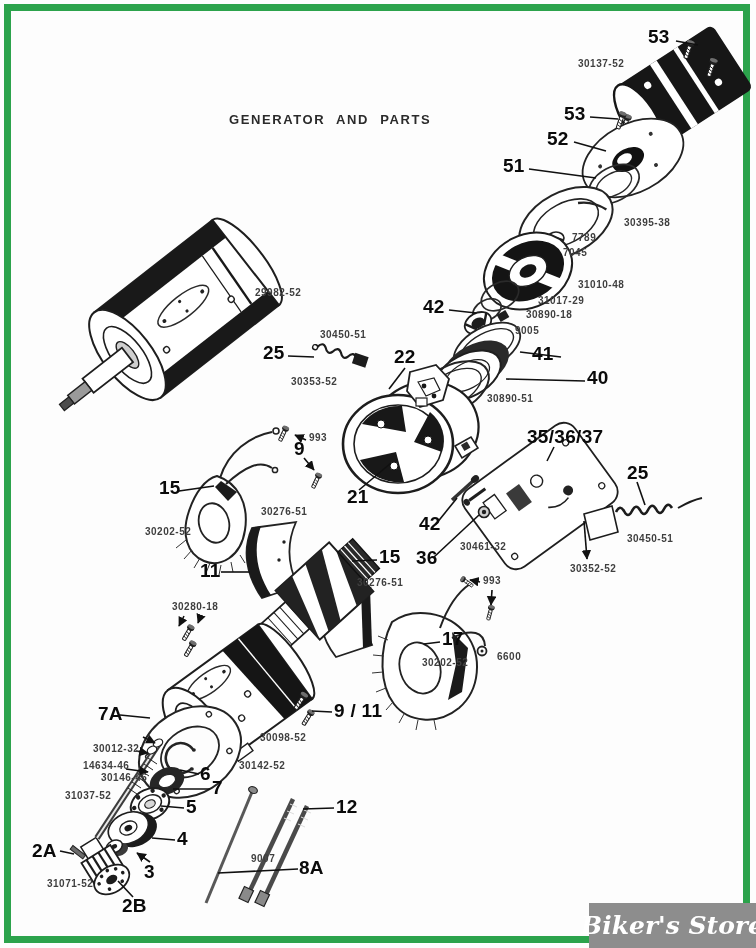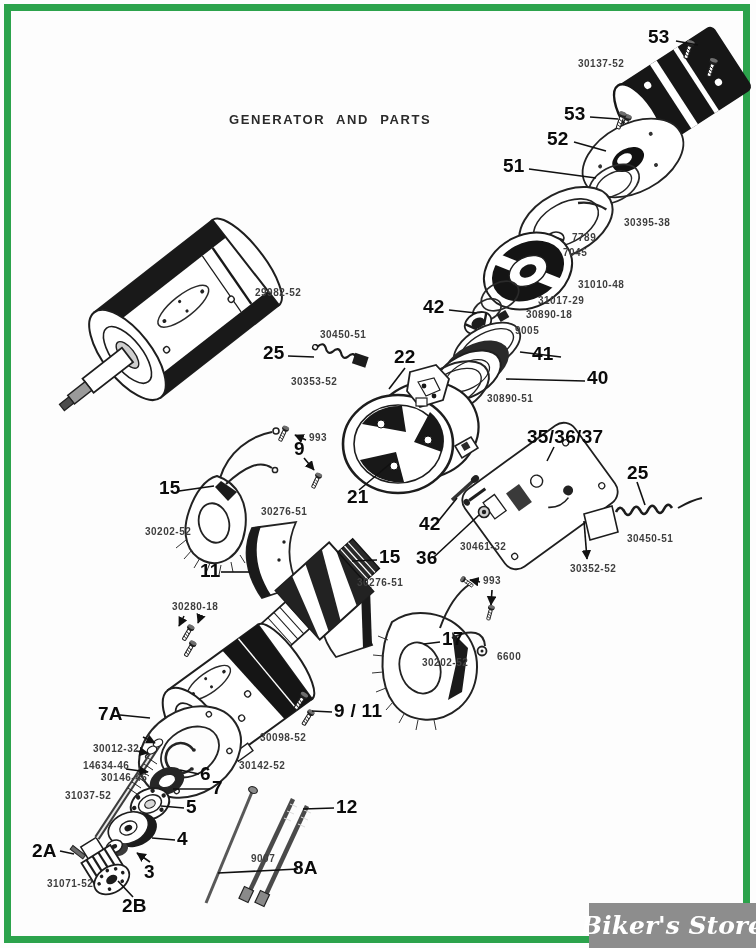--- a/index.html
+++ b/index.html
@@ -448,21 +448,21 @@
   <div class="co" style="left:334px;top:700px">9 / 11</div>
   <div class="co" style="left:98px;top:703px">7A</div>
   <div class="co" style="left:200px;top:763px">6</div>
   <div class="co" style="left:212px;top:777px">7</div>
   <div class="co" style="left:186px;top:796px">5</div>
   <div class="co" style="left:177px;top:828px">4</div>
   <div class="co" style="left:336px;top:796px">12</div>
   <div class="co" style="left:144px;top:861px">3</div>
   <div class="co" style="left:32px;top:840px">2A</div>
   <div class="co" style="left:122px;top:895px">2B</div>
-  <div class="co" style="left:293px;top:857px">8A</div>
+  <div class="co" style="left:299px;top:857px">8A</div>
 
   <div class="pn" style="left:578px;top:58px">30137-52</div>
   <div class="pn" style="left:624px;top:217px">30395-38</div>
   <div class="pn" style="left:572px;top:232px">7789</div>
   <div class="pn" style="left:563px;top:247px">7045</div>
   <div class="pn" style="left:578px;top:279px">31010-48</div>
   <div class="pn" style="left:538px;top:295px">31017-29</div>
   <div class="pn" style="left:526px;top:309px">30890-18</div>
   <div class="pn" style="left:515px;top:325px">9005</div>
   <div class="pn" style="left:255px;top:287px">29982-52</div>

